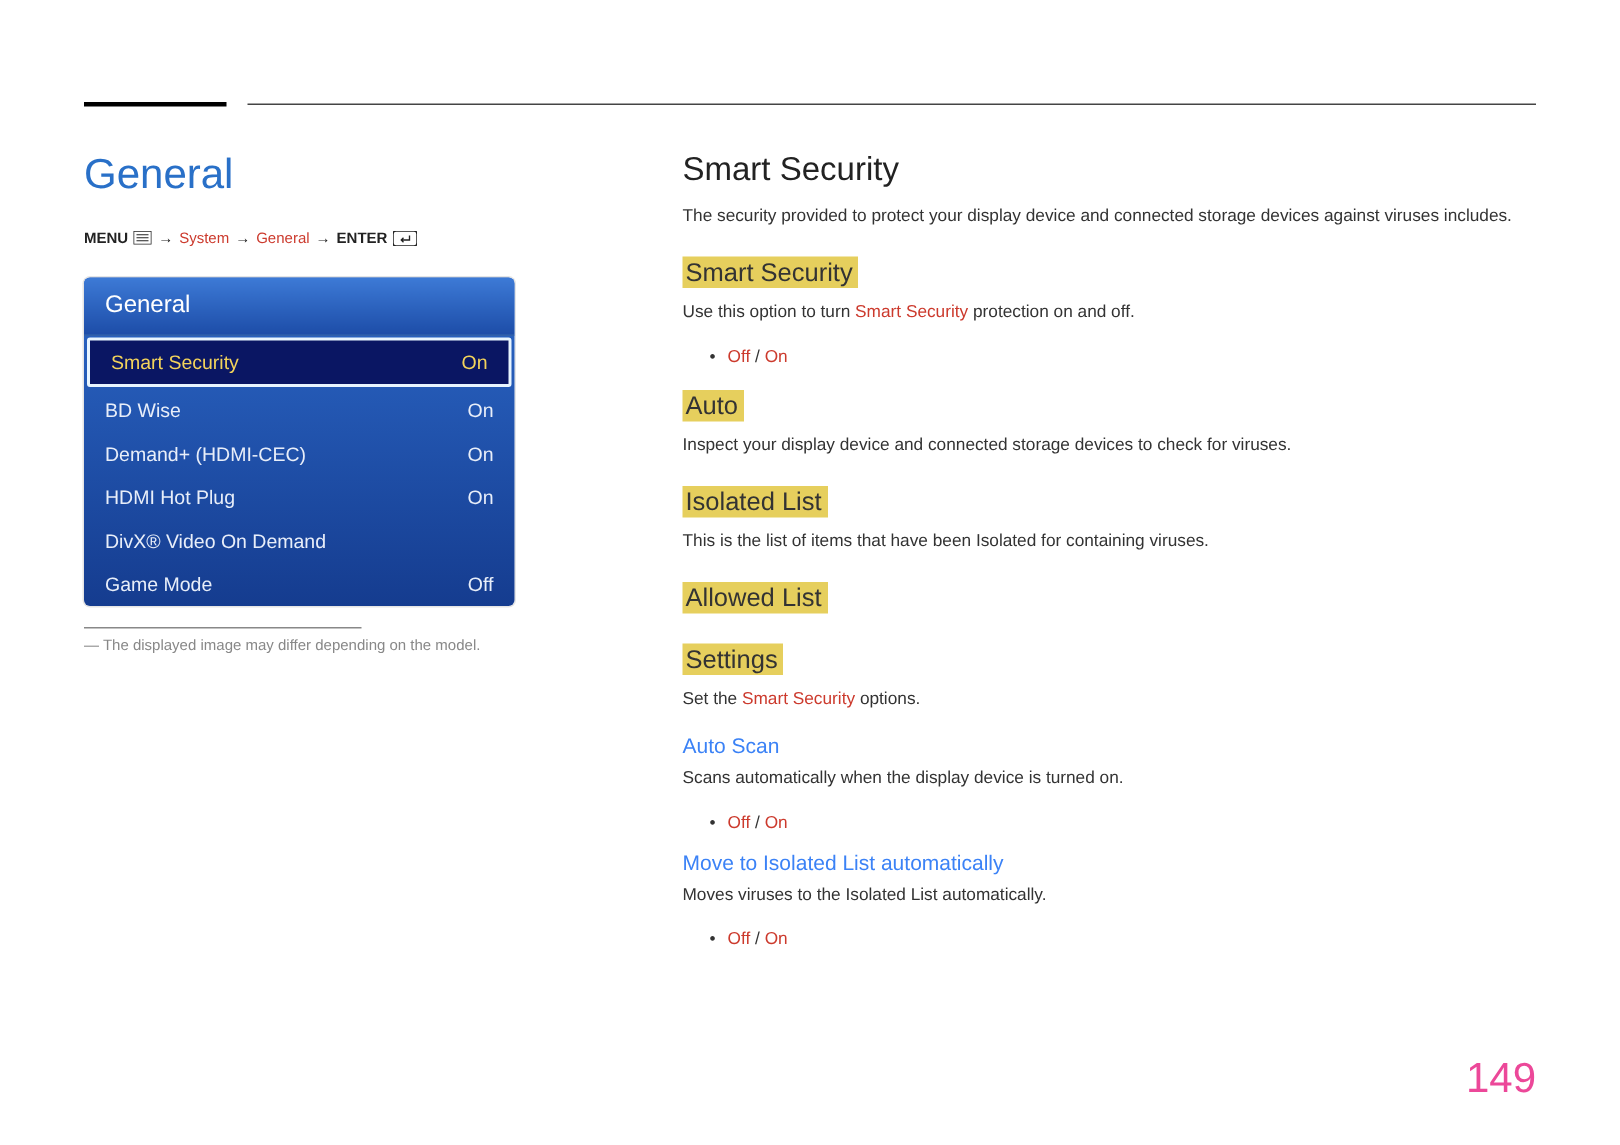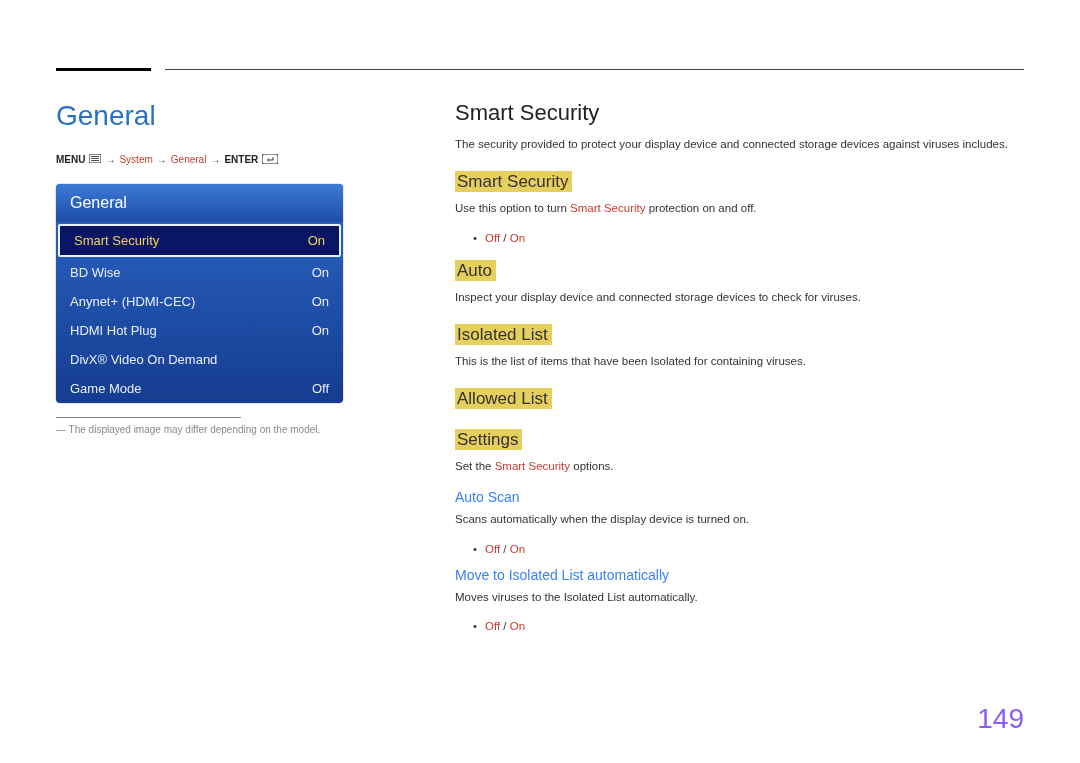--- a/index.html
+++ b/index.html
@@ -142,21 +142,21 @@
     content: "•";
     color: #333;
     margin-right: 8px;
   }
   ul.options li .slash { color: #333; }
   .page-number {
     position: absolute;
     bottom: 28px;
     right: 56px;
     font-size: 28px;
-    color: #8b5cf6;
+    color: #ec4899;
     font-weight: 300;
   }
   .block { margin-bottom: 8px; }
 </style>
 </head>
 <body>
 
 <div class="top-line"></div>
 <div class="top-rule"></div>
 
@@ -192,21 +192,21 @@
     <div id="menu-list">
         <div class="menu-row selected">
           <span>Smart Security</span>
           <span class="menu-value">On</span>
         </div>
         <div class="menu-row">
           <span>BD Wise</span>
           <span class="menu-value">On</span>
         </div>
         <div class="menu-row">
-          <span>Anynet+ (HDMI-CEC)</span>
+          <span>Demand+ (HDMI-CEC)</span>
           <span class="menu-value">On</span>
         </div>
         <div class="menu-row">
           <span>HDMI Hot Plug</span>
           <span class="menu-value">On</span>
         </div>
         <div class="menu-row">
           <span>DivX® Video On Demand</span>
           <span class="menu-value"></span>
         </div>

